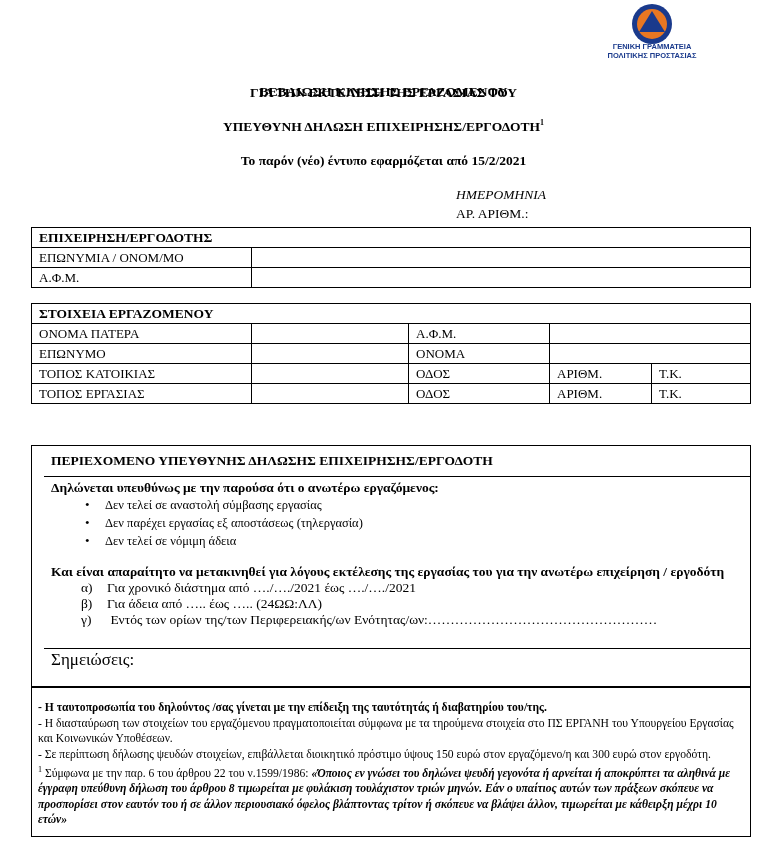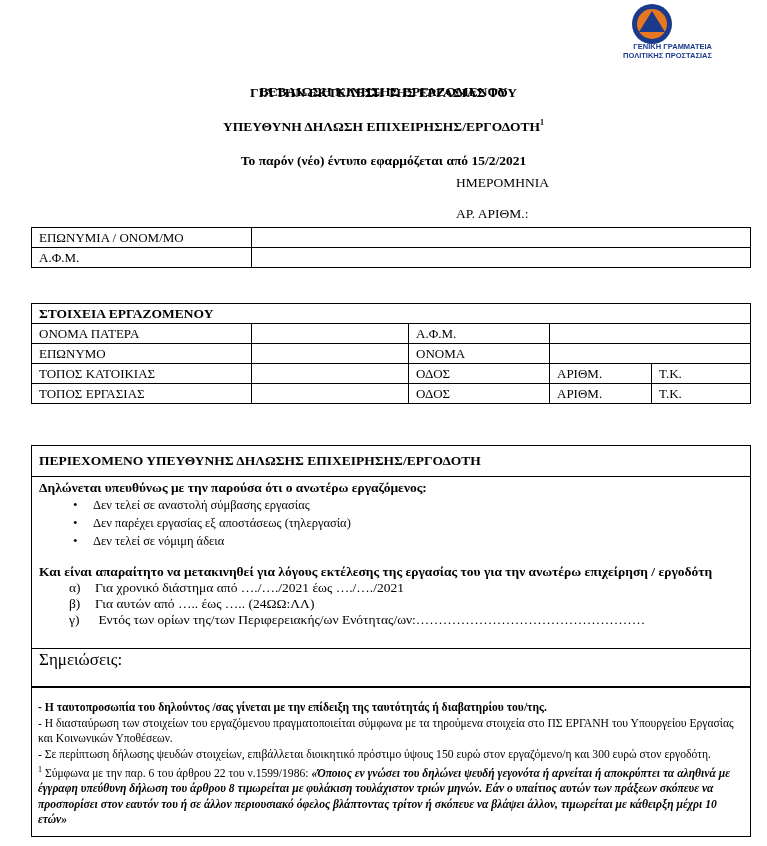--- a/index.html
+++ b/index.html
@@ -1,29 +1,29 @@
 <!DOCTYPE html>
 <html><head>
 <meta charset="utf-8">
 <style>
   html, body { margin: 0; padding: 0; background: #ffffff; }
   body { width: 767px; height: 846px; position: relative; overflow: hidden;
          font-family: "Liberation Serif", serif; color: #000; }
   .abs { position: absolute; }
   .logo { left: 612px; top: 2px; width: 80px; height: 68px; }
-  .logo-text { left: 592px; top: 42px; width: 120px; text-align: right;
+  .logo-text { left: 592px; top: 42px; width: 120px; text-align: center;
                font-family: "Liberation Sans", sans-serif; font-size: 7.5px; font-weight: bold;
                color: #1a3a8c; line-height: 9px; }
   .title { left: 0; width: 767px; text-align: center; font-weight: bold; font-size: 13.5px; }
   .meta { left: 456px; font-size: 13.5px; }
   table { border-collapse: collapse; position: absolute; left: 31px; width: 720px; }
   td { border: 1.5px solid #000; font-size: 13px; padding: 0 7px; height: 19px; vertical-align: middle; }
   .hdr { font-weight: bold; font-size: 13.5px; }
   .box { position: absolute; left: 31px; width: 720px; border: 1.5px solid #000; box-sizing: border-box; }
-  .box .row { border-bottom: 1.5px solid #000; padding: 0 7px; }
+  .box .row { border-bottom: 1.5px solid #000; padding: 0 7px; margin-left: 12px; }
   .box .row:last-child { border-bottom: none; }
   .bold { font-weight: bold; }
   .ital { font-style: italic; font-family: Liberation Serif, serif; }
   ul { margin: 0; padding: 0 0 0 34px; list-style: none; }
   li { position: relative; padding-left: 20px; font-family: Liberation Serif, serif; font-size: 12.5px; line-height: 18px; }
   li::before { content: "•"; position: absolute; left: 0; font-size: 13px; }
   .opt { padding-left: 30px; font-size: 13.5px; line-height: 16px; }
   .opt span.k { display: inline-block; width: 26px; }
   .notes { font-size: 11.6px; line-height: 15.5px; }
   sup { font-size: 8px; }
@@ -42,25 +42,28 @@
   <div>ΓΕΝΙΚΗ ΓΡΑΜΜΑΤΕΙΑ</div>
   <div>ΠΟΛΙΤΙΚΗΣ ΠΡΟΣΤΑΣΙΑΣ</div>
 </div>
 
 <div class="abs title" style="top:84px;">ΒΕΒΑΙΩΣΗ ΚΙΝΗΣΗΣ ΕΡΓΑΖΟΜΕΝΟΥ</div>
 <div class="abs title" style="top:85px;">ΓΙΑ ΤΗΝ ΕΚΤΕΛΕΣΗ ΤΗΣ ΕΡΓΑΣΙΑΣ ΤΟΥ</div>
 <div class="abs title" style="top:118px;">
   <span>ΥΠΕΥΘΥΝΗ ΔΗΛΩΣΗ ΕΠΙΧΕΙΡΗΣΗΣ/ΕΡΓΟΔΟΤΗ</span><sup>1</sup>
 </div>
 <div class="abs title" style="top:153px;">Το παρόν (νέο) έντυπο εφαρμόζεται από 15/2/2021</div>
-<div class="abs meta" style="top:175px;">ΗΜΕΡΟΜΗΝΙΑ</div>
+<div class="abs meta" style="top:187px;font-style:italic;">ΗΜΕΡΟΜΗΝΙΑ</div>
 <div class="abs meta" style="top:206px;">ΑΡ. ΑΡΙΘΜ.:</div>
 
 <table style="top:227px;">
   <tbody>
+      <tr>
+        <td colspan="2" class="hdr">ΕΠΙΧΕΙΡΗΣΗ/ΕΡΓΟΔΟΤΗΣ</td>
+      </tr>
   <tr>
     <td style="width:205px;">ΕΠΩΝΥΜΙΑ / ΟΝΟΜ/ΜΟ</td>
     <td></td>
   </tr>
   <tr>
     <td>Α.Φ.Μ.</td>
     <td></td>
   </tr>
 </tbody>
   </table>
@@ -103,21 +106,21 @@
   <div class="row hdr" style="height:30px; line-height:30px;">ΠΕΡΙΕΧΟΜΕΝΟ ΥΠΕΥΘΥΝΗΣ ΔΗΛΩΣΗΣ ΕΠΙΧΕΙΡΗΣΗΣ/ΕΡΓΟΔΟΤΗ</div>
   <div class="row" style="height:172px; padding-top:2px; box-sizing:border-box;">
     <div class="bold" style="font-size:13.5px; line-height:17px;">Δηλώνεται υπευθύνως με την παρούσα ότι ο ανωτέρω εργαζόμενος:</div>
     <ul>
       <li>Δεν τελεί σε αναστολή σύμβασης εργασίας</li>
       <li>Δεν παρέχει εργασίας εξ αποστάσεως (τηλεργασία)</li>
       <li>Δεν τελεί σε νόμιμη άδεια</li>
     </ul>
     <div class="bold" style="font-size:13.5px; line-height:16px; margin-top:14px;">Και είναι απαραίτητο να μετακινηθεί για λόγους εκτέλεσης της εργασίας του για την ανωτέρω επιχείρηση / εργοδότη</div>
     <div class="opt"><span class="k">α)</span><span>Για χρονικό διάστημα από    …./…./2021 έως   …./…./2021</span></div>
-    <div class="opt"><span class="k">β)</span><span>Για αυτών από ….. έως  ….. (24ΩΩ:ΛΛ)</span></div>
+    <div class="opt"><span class="k">β)</span><span>Για άδεια από ….. έως  ….. (24ΩΩ:ΛΛ)</span></div>
     <div class="opt"><span class="k">γ)</span><span> Εντός των ορίων της/των Περιφερειακής/ων Ενότητας/ων:……………………………………………</span></div>
   </div>
   <div class="row" style="height:22px; line-height:22px; font-size:17px;">Σημειώσεις:</div>
 </div>
 
 <div class="box notes" style="top:687px; height:150px; padding:12px 6px;">
   <div class="bold">- Η ταυτοπροσωπία του δηλούντος /σας γίνεται με την επίδειξη της ταυτότητάς ή διαβατηρίου του/της.</div>
   <div>- Η διασταύρωση των στοιχείων του εργαζόμενου πραγματοποιείται σύμφωνα με τα τηρούμενα στοιχεία στο ΠΣ ΕΡΓΑΝΗ του Υπουργείου Εργασίας και Κοινωνικών Υποθέσεων.</div>
   <div>- Σε περίπτωση δήλωσης ψευδών στοιχείων, επιβάλλεται διοικητικό πρόστιμο ύψους 150 ευρώ στον εργαζόμενο/η και 300 ευρώ στον εργοδότη.</div>
   <div><sup>1</sup><span> Σύμφωνα με την παρ. 6 του άρθρου 22 του ν.1599/1986: </span><span class="bold ital">«Όποιος εν γνώσει του δηλώνει ψευδή γεγονότα ή αρνείται ή αποκρύπτει τα αληθινά  με έγγραφη υπεύθυνη δήλωση του  άρθρου 8 τιμωρείται με φυλάκιση τουλάχιστον τριών μηνών. Εάν ο υπαίτιος αυτών των πράξεων σκόπευε να προσπορίσει στον εαυτόν του ή σε άλλον περιουσιακό όφελος βλάπτοντας τρίτον ή σκόπευε να βλάψει άλλον, τιμωρείται με κάθειρξη μέχρι 10 ετών»</span></div>

